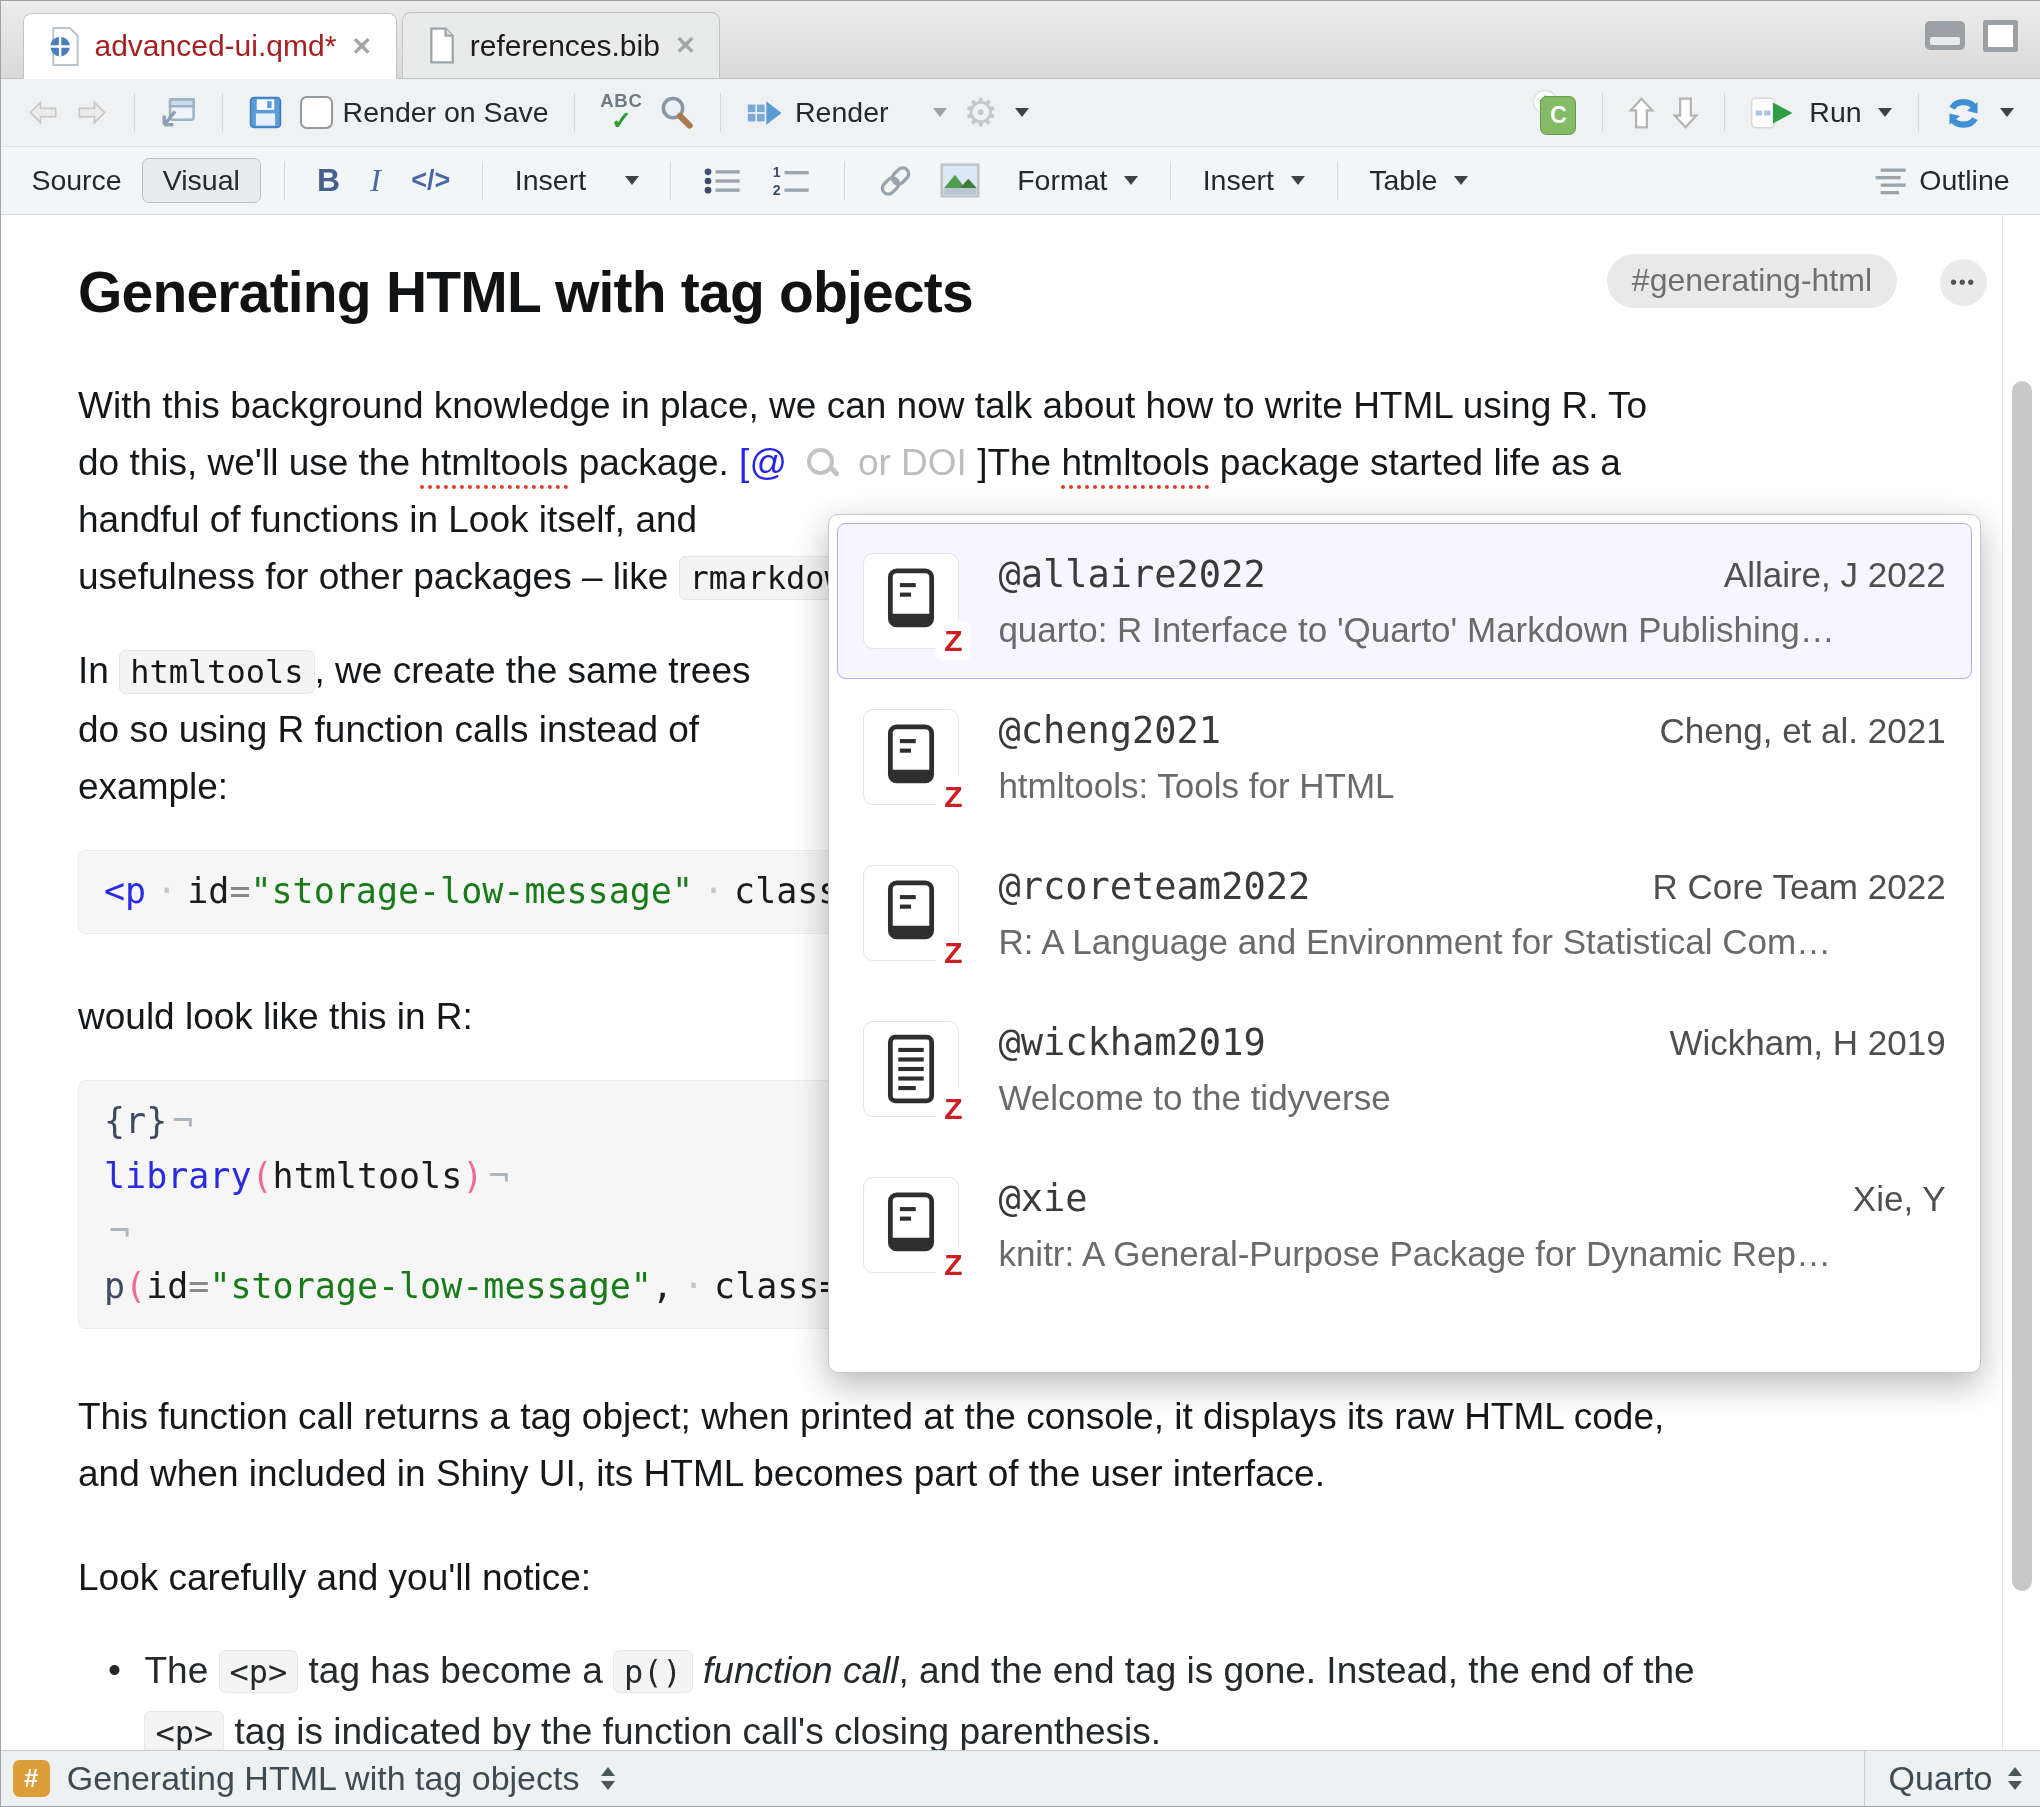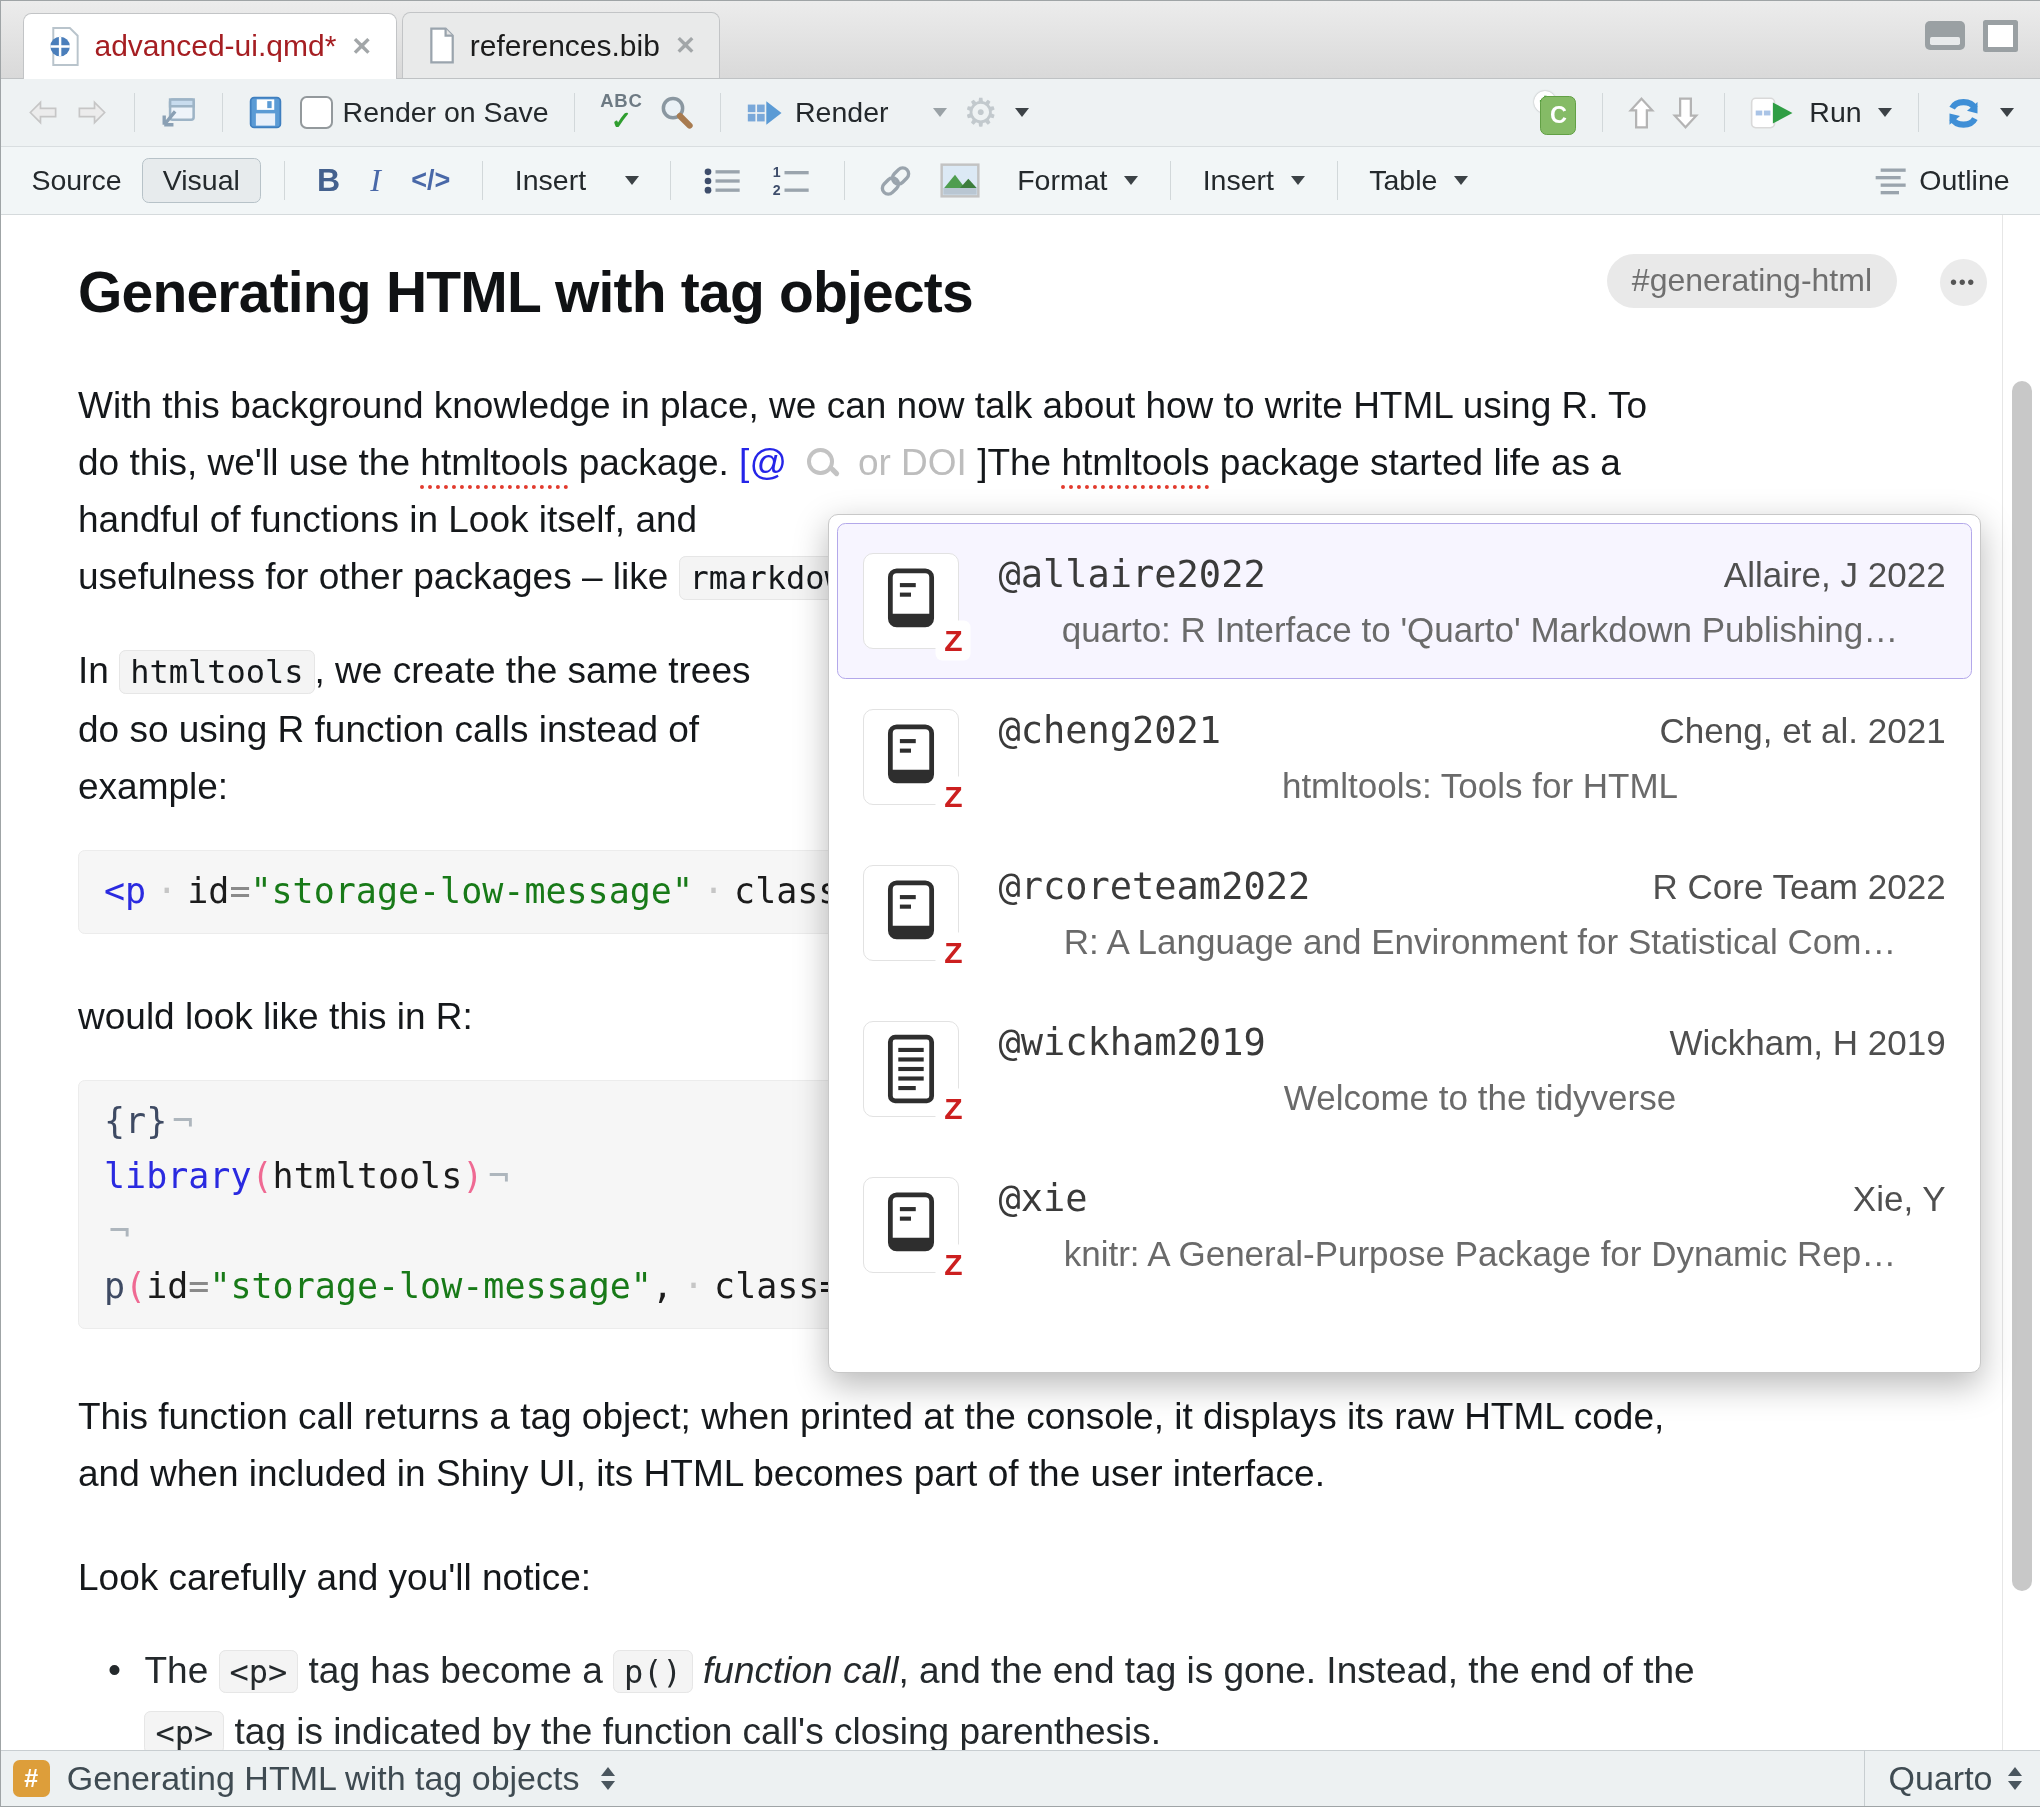--- a/index.html
+++ b/index.html
@@ -94,25 +94,25 @@
   .popup{position:absolute;left:827px;top:299px;width:1153px;height:859px;box-sizing:border-box;
     background:#fff;border:0.8px solid #c8c8c8;border-radius:10px;box-shadow:0 11.7px 34px rgba(0,0,0,.28);
     padding:8.4px;z-index:10;}
   .cite-entry{display:flex;align-items:center;gap:39px;min-height:156px;box-sizing:border-box;
     padding:17px 25px;border:1.7px solid transparent;border-radius:8.4px;}
   .cite-entry.selected{background:#f7f5ff;border-color:#b3a8ea;}
   .cite-icon-box{flex:none;width:94px;height:94px;border:1.7px solid #e2e2e2;border-radius:10px;
     background:#fff;position:relative;display:flex;align-items:center;justify-content:center;}
   .zbadge{position:absolute;right:-10px;bottom:-10px;background:#fff;color:#cc1f1f;font-weight:bold;
     font-size:30px;line-height:1;padding:2.5px 5.9px;border-radius:4.2px;box-shadow:0 0 0 2.5px #fff;}
-  .cite-text{flex:1;min-width:0;text-align:center;}
+  .cite-text{flex:1;min-width:0;}
   .cite-row1{display:flex;align-items:baseline;}
   .cite-key{font-family:"DejaVu Sans Mono",monospace;font-size:37px;color:#3a3a3a;}
   .cite-author{margin-left:auto;font-size:35px;color:#4f4f4f;}
-  .cite-title{margin-top:13.4px;font-size:35px;color:#6a6a6a;white-space:nowrap;overflow:hidden;margin-left:16px;}
+  .cite-title{margin-top:13.4px;font-size:35px;color:#6a6a6a;white-space:nowrap;overflow:hidden;}
 
   
   .statusbar{height:55px;flex:none;background:#edf1f2;border-top:0.8px solid #c8ced1;
     display:flex;align-items:center;font-size:34px;color:#3f4b52;}
   .status-left{display:flex;align-items:center;gap:17px;padding-left:11.7px;flex:1;}
   .hash-badge{width:37px;height:37px;border-radius:6.7px;background:#dd9e3a;color:#fff;font-weight:bold;
     font-size:25px;display:flex;align-items:center;justify-content:center;}
   .updown{display:flex;flex-direction:column;gap:4.2px;margin-left:5px;}
   .tri-up{width:0;height:0;border-left:7.6px solid transparent;border-right:7.6px solid transparent;border-bottom:9.2px solid #4a565e;}
   .tri-down{width:0;height:0;border-left:7.6px solid transparent;border-right:7.6px solid transparent;border-top:9.2px solid #4a565e;}

